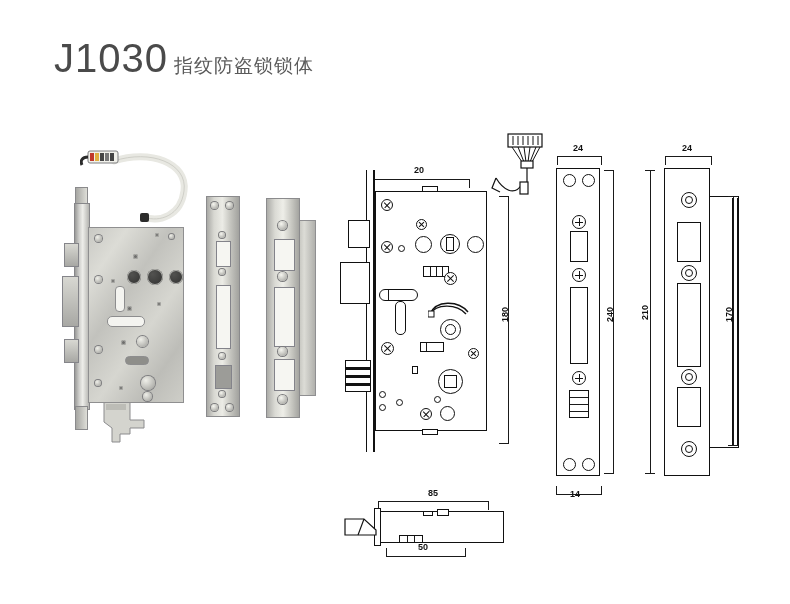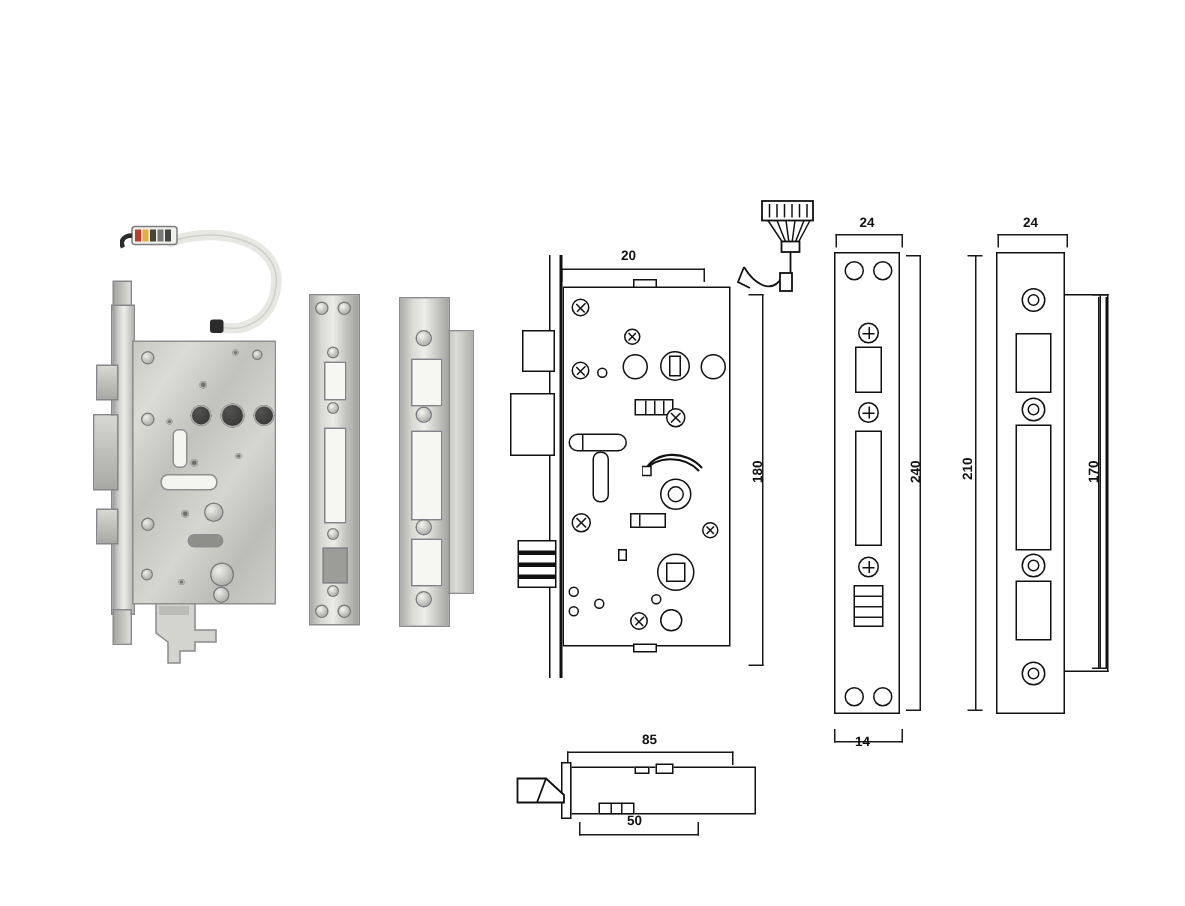--- a/index.html
+++ b/index.html
@@ -139,20 +139,24 @@
   
   .dwg-side{position:absolute;left:344px;top:508px;width:170px;height:40px;}
   .dsv-body{position:absolute;left:36px;top:3px;width:124px;height:32px;border:1.2px solid #111;box-sizing:border-box;background:#fff;}
   .dsv-face{position:absolute;left:30px;top:0;width:7px;height:38px;border:1.2px solid #111;box-sizing:border-box;background:#fff;}
 </style>
 </head>
 <body>
 
 <div class="page">
 
+  <div class="title-block">
+    <span class="title-model">J1030</span>
+    <span class="title-desc">指纹防盗锁锁体</span>
+  </div>
 
   <div class="photo-lock">
 
     <svg class="lb-cable" viewBox="0 0 120 88">
       <path d="M34 18 C70 6 108 20 104 48 C101 72 80 80 64 74" fill="none" stroke="#e8e8e2" stroke-width="7" stroke-linecap="round"></path>
       <path d="M34 18 C70 6 108 20 104 48 C101 72 80 80 64 74" fill="none" stroke="#cfcfc8" stroke-width="1" fill-opacity="0"></path>
       <rect x="8" y="8" width="30" height="12" rx="2" fill="#f0f0ea" stroke="#7e7e80" stroke-width="1"></rect>
       <rect x="10" y="10" width="4" height="8" fill="#c0392b"></rect>
       <rect x="15" y="10" width="4" height="8" fill="#e0b040"></rect>
       <rect x="20" y="10" width="4" height="8" fill="#444"></rect>

